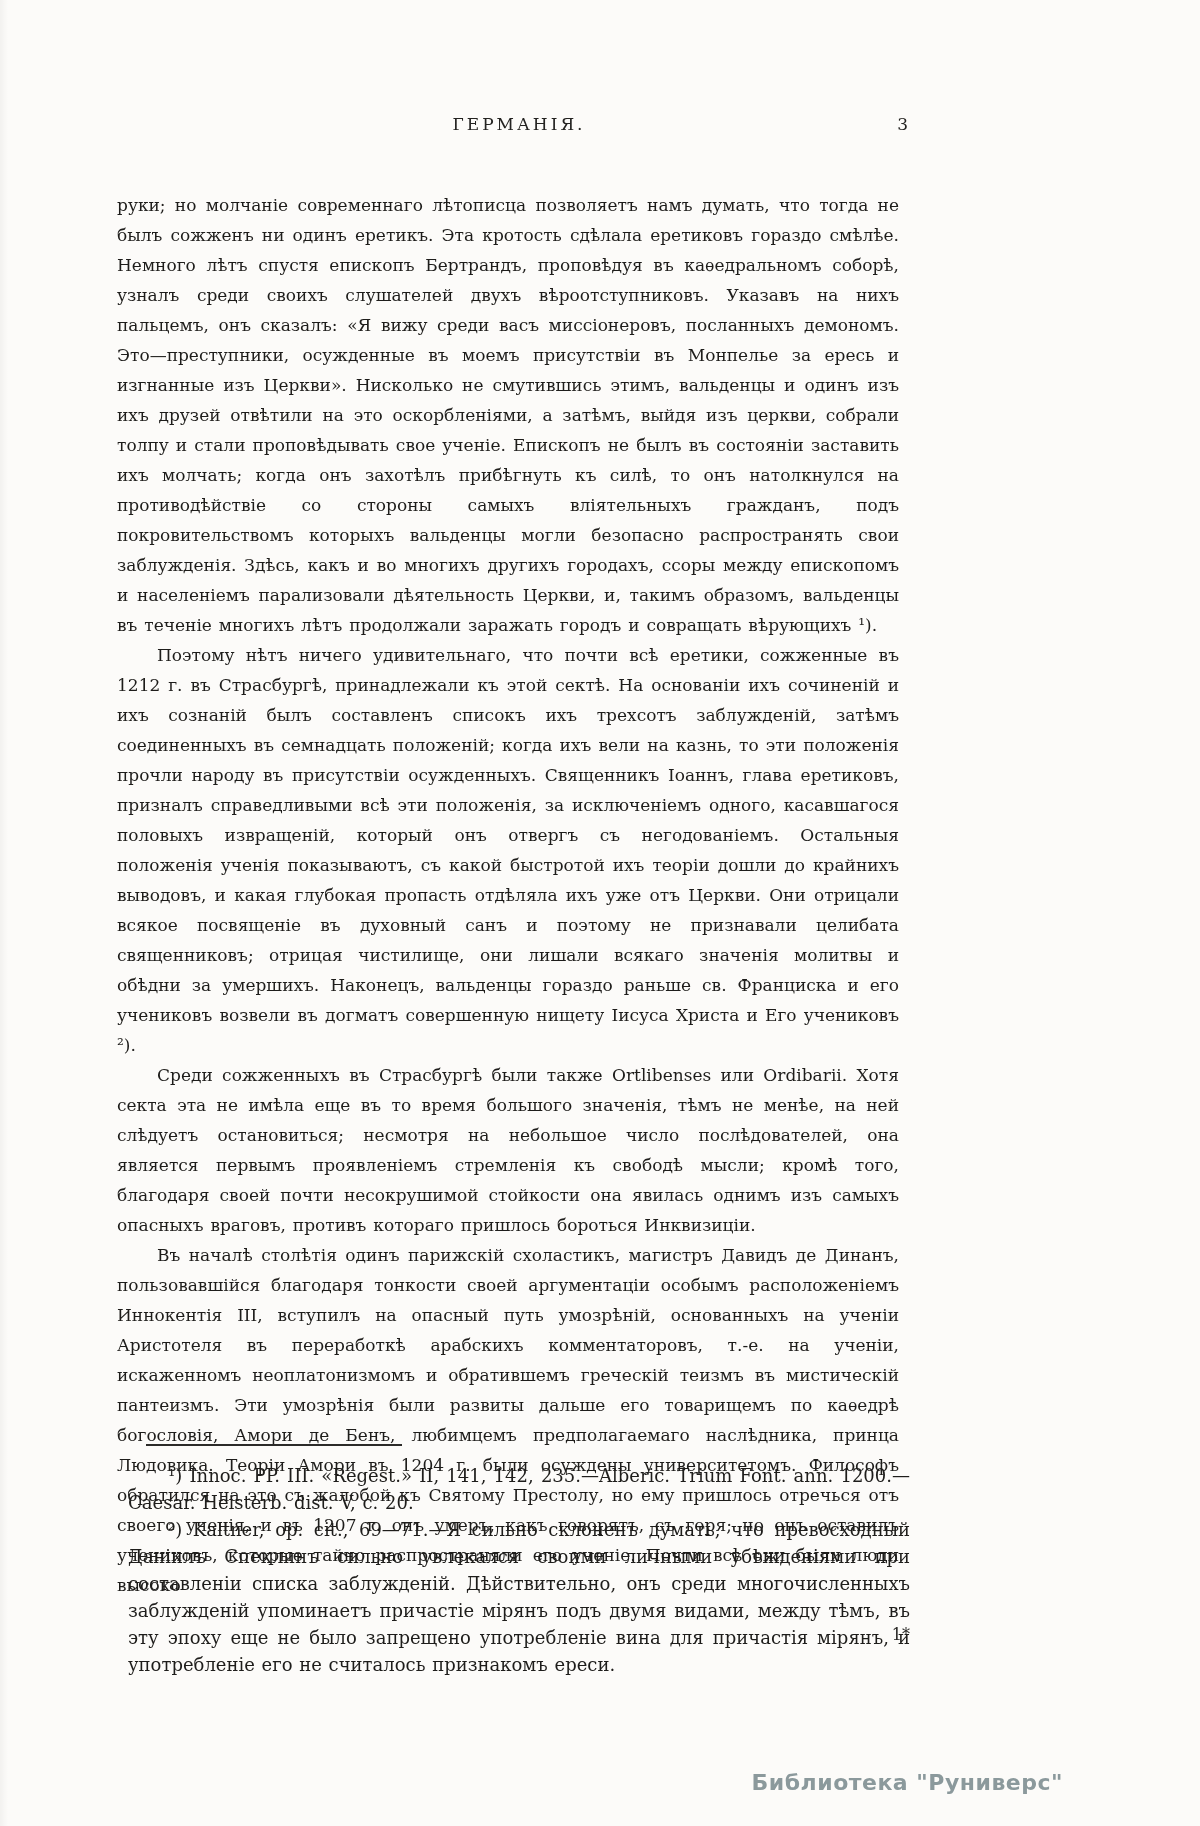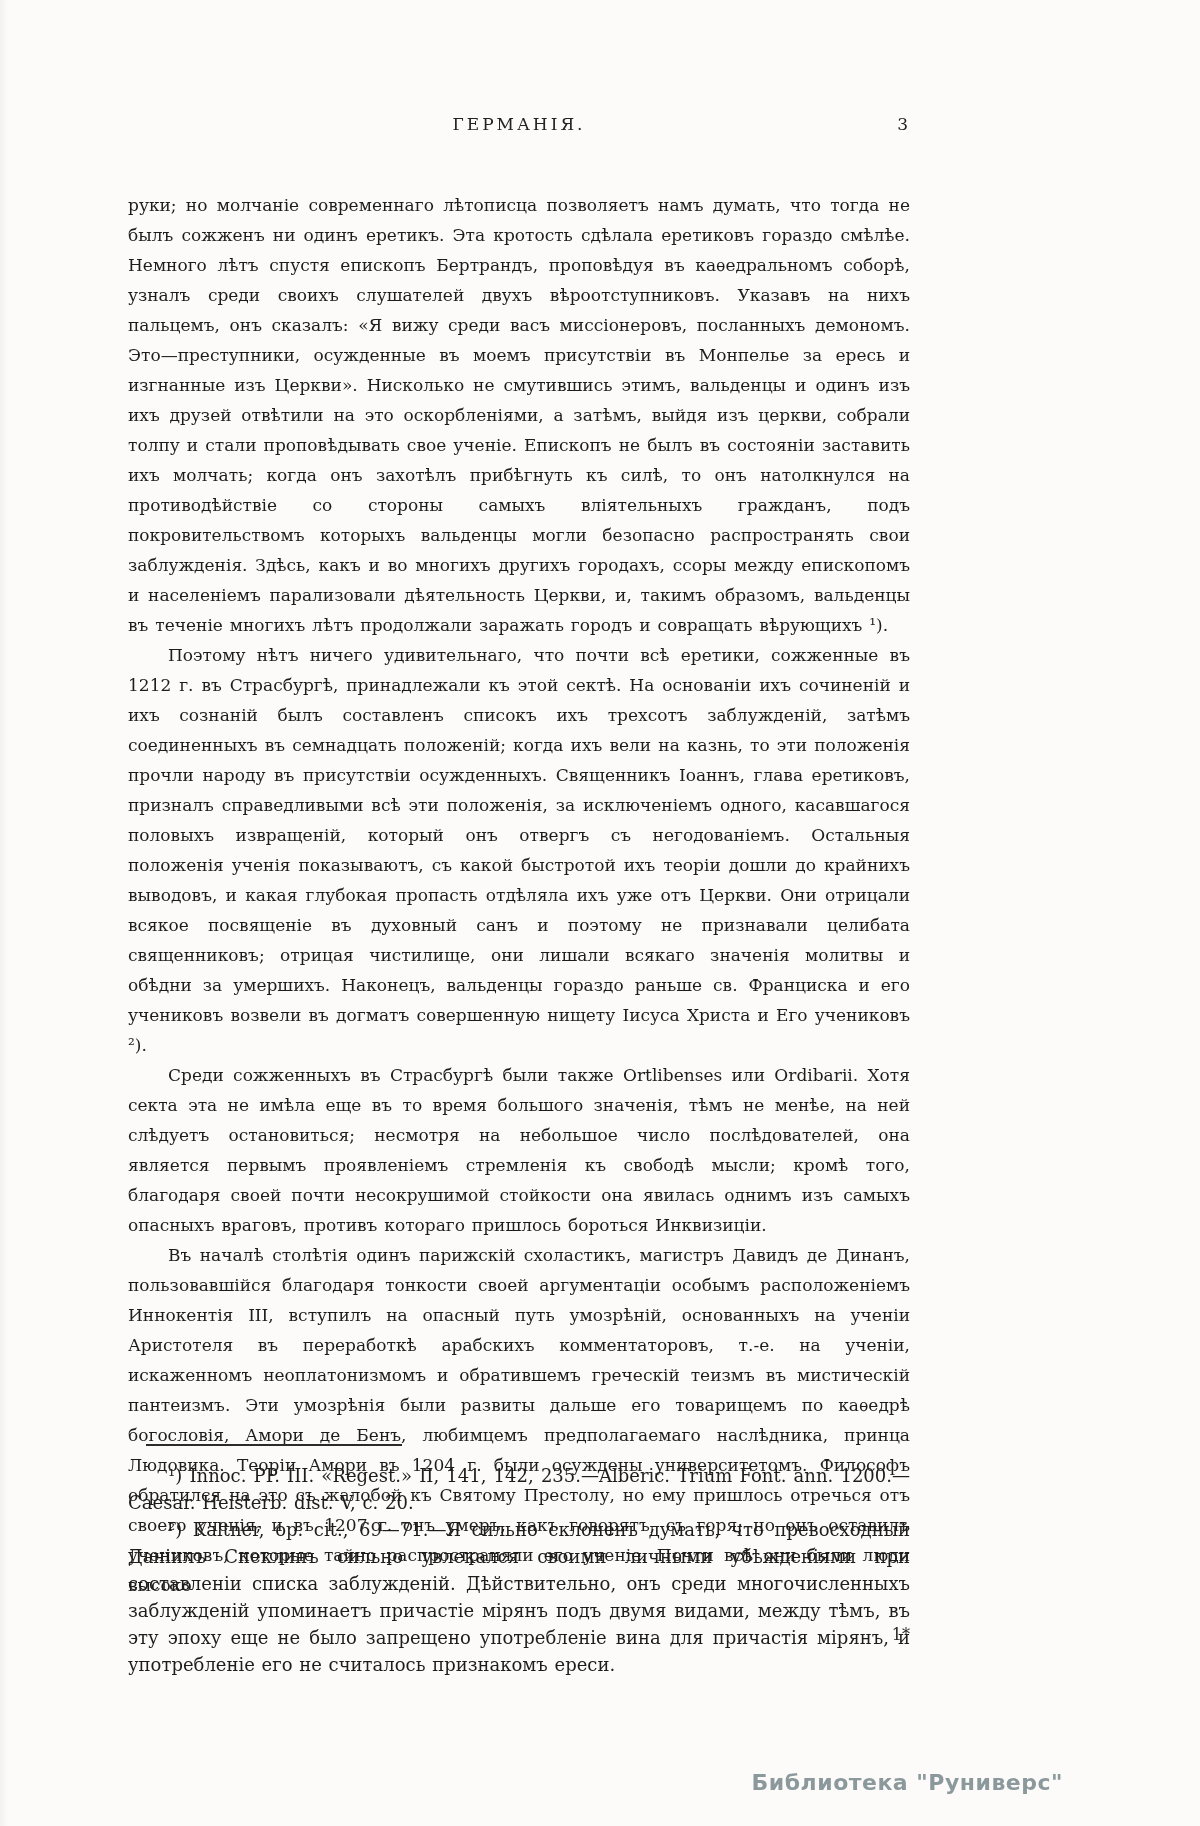--- a/index.html
+++ b/index.html
@@ -39,21 +39,21 @@
   .running-head .page-num {
     position: absolute;
     right: 2px;
     top: 0;
     letter-spacing: 0;
     font-size: 17px;
   }
 
   .body-text {
     position: absolute;
-    left: 128px;
+    left: 117px;
     top: 190px;
     width: 782px;
   }
   .para {
     margin: 0;
     font-size: 17px;
     line-height: 30px;
     text-align: justify;
     word-spacing: 1.5px;
     text-indent: 0;

